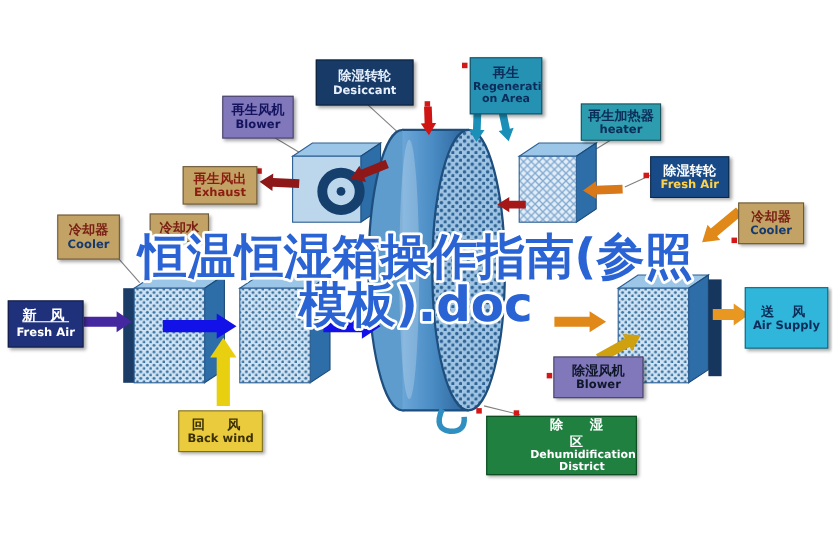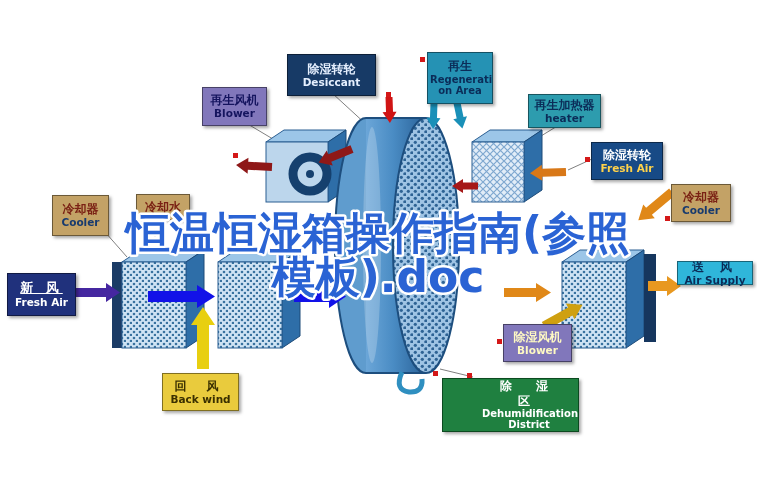--- a/index.html
+++ b/index.html
@@ -26,25 +26,25 @@
   .lbl-regen-fresh{left:591px;top:142px;width:72px;height:38px;background:#174a86;}
   .lbl-regen-fresh .zh{color:#ffffff;}
   .lbl-regen-fresh .en{color:#ffd24a;}
   .lbl-cooler-left{left:52px;top:195px;width:57px;height:41px;background:#c3a266;}
   .lbl-cooler-right{left:671px;top:184px;width:60px;height:38px;background:#c3a266;}
   .lbl-cooler-left .zh,.lbl-cooler-right .zh{color:#7a2114;}
   .lbl-cooler-left .en,.lbl-cooler-right .en{color:#173a6e;}
   .lbl-cooling-water{left:136px;top:194px;width:54px;height:26px;background:#c3a266;color:#7a2114;}
   .lbl-fresh-air{left:7px;top:273px;width:69px;height:43px;background:#20317c;color:#ffffff;}
   .lbl-fresh-air .zh{letter-spacing:4px;font-size:13px;text-decoration:underline;}
-  .lbl-air-supply{left:677px;top:261px;width:76px;height:24px;background:#2fb6da;color:#0b2c58;}
+  .lbl-air-supply{left:677px;top:261px;width:76px;height:56px;background:#2fb6da;color:#0b2c58;}
   .lbl-air-supply .zh{letter-spacing:6px;}
   .lbl-back-wind{left:162px;top:373px;width:77px;height:38px;background:#e9cb3d;color:#3a3000;}
   .lbl-back-wind .zh{letter-spacing:8px;}
-  .lbl-dehumid-blower{left:503px;top:324px;width:69px;height:38px;background:#8177bb;color:#fef9c3;}
+  .lbl-dehumid-blower{left:503px;top:324px;width:82px;height:38px;background:#8177bb;color:#0f172a;}
   .lbl-district{left:442px;top:378px;width:137px;height:54px;background:#1f8040;color:#ffffff;border-color:#0c4a20;padding-left:39px;}
   .lbl-district .zh{letter-spacing:10px;}
   .lbl-district .en{font-size:10px;line-height:1.15;}
 </style>
 </head>
 <body>
 
 <div class="stage">
 
   <svg class="diagram" width="757" height="488" viewBox="0 0 757 488">
@@ -178,20 +178,24 @@
   <div class="lbl lbl-regen-blower">
     <span class="zh">再生风机</span>
     <span class="en">Blower</span>
   </div>
 
   <div class="lbl lbl-regen-heater">
     <span class="zh">再生加热器</span>
     <span class="en">heater</span>
   </div>
 
+  <div class="lbl lbl-exhaust">
+    <span class="zh">再生风出</span>
+    <span class="en">Exhaust</span>
+  </div>
 
   <div class="lbl lbl-regen-fresh">
     <span class="zh">除湿转轮</span>
     <span class="en">Fresh Air</span>
   </div>
 
   <div class="lbl lbl-cooler-left">
     <span class="zh">冷却器</span>
     <span class="en">Cooler</span>
   </div>

